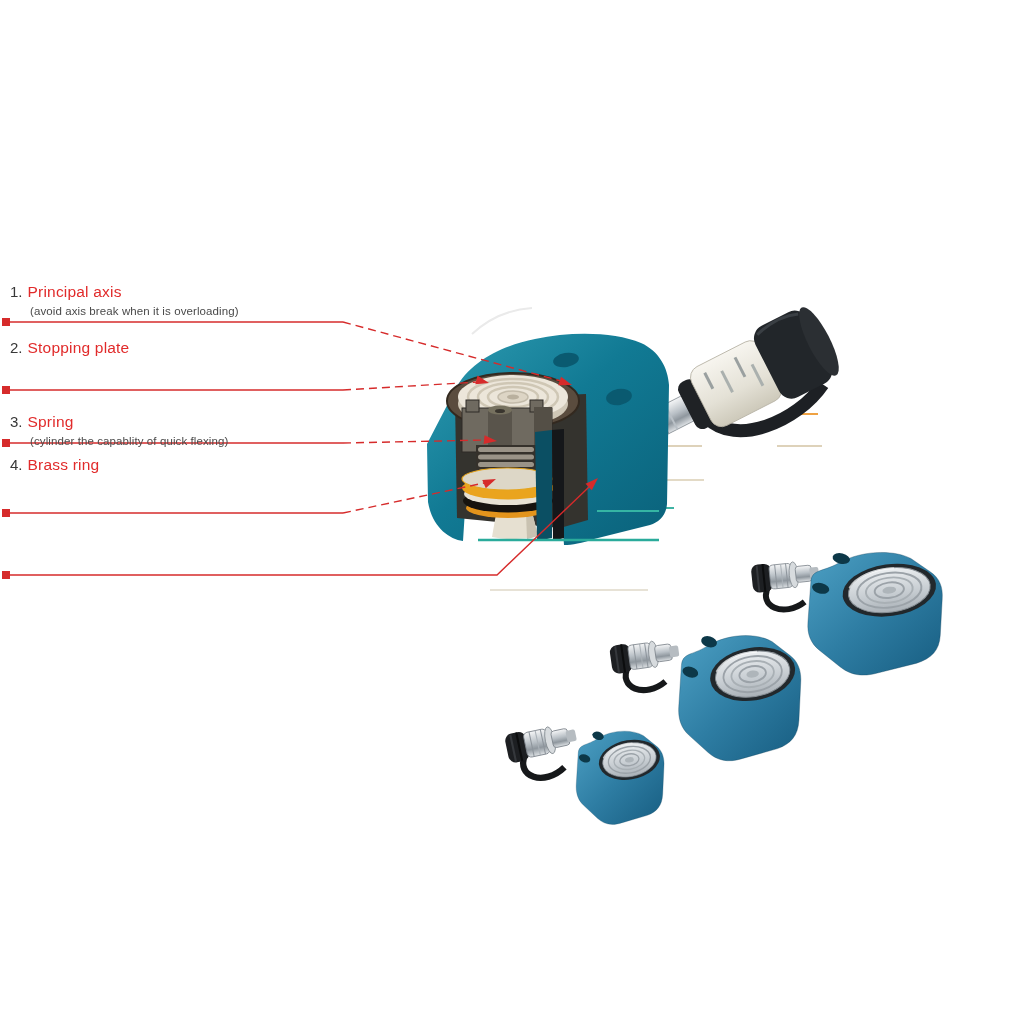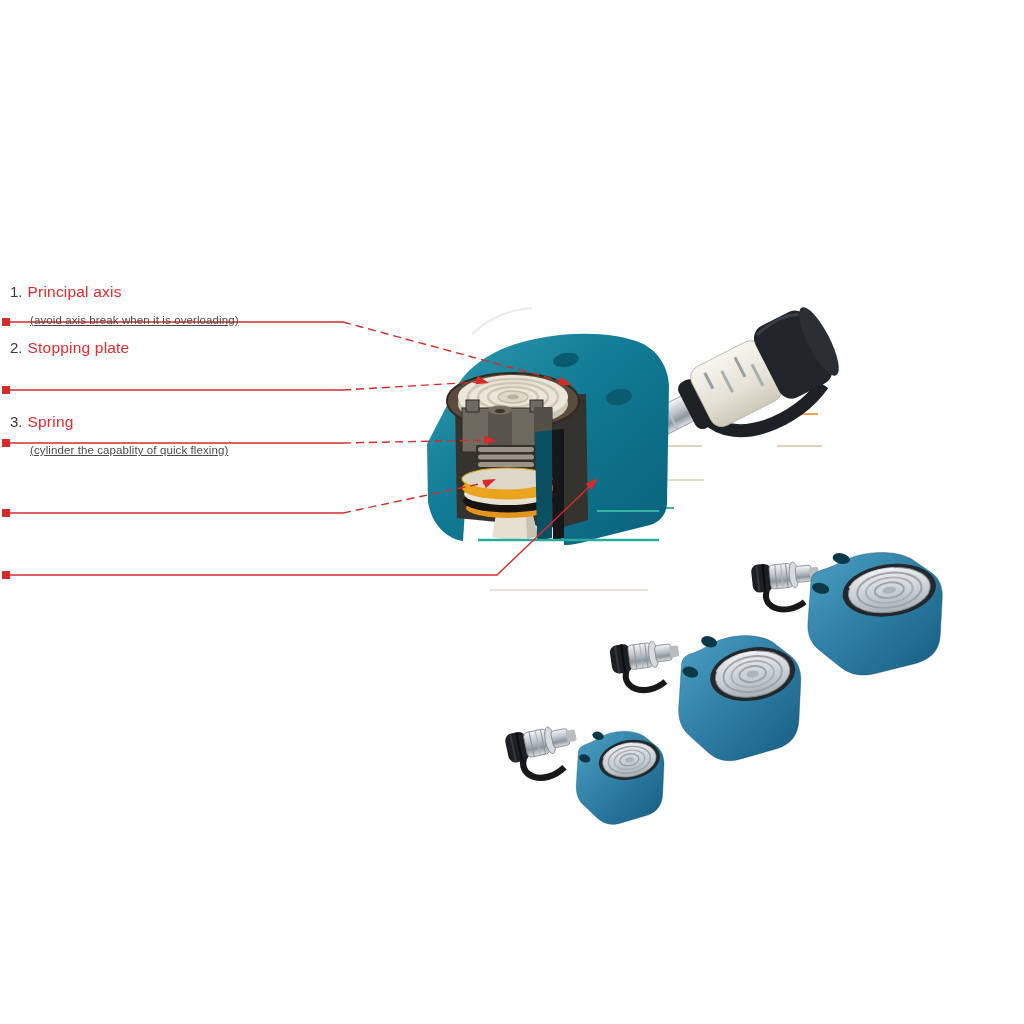--- a/index.html
+++ b/index.html
@@ -5,21 +5,21 @@
   html,body{margin:0;padding:0;background:#ffffff;}
   .canvas{
     position:relative;width:1024px;height:1024px;background:#ffffff;
     font-family:"Liberation Sans","DejaVu Sans",sans-serif;overflow:hidden;
   }
   .diagram-svg{position:absolute;left:0;top:0;}
   .label{position:absolute;left:10px;}
   .label .t{white-space:nowrap;}
   .label .num{font-size:15px;color:#383838;margin-right:5px;font-weight:400;}
   .label .ttl{font-size:15.5px;font-weight:normal;color:#e12b2b;letter-spacing:.2px;}
-  .label .desc{margin-left:20px;margin-top:12px;font-size:11.5px;color:#4a4a4a;line-height:15px;letter-spacing:.1px;text-decoration:underline;}
+  .label .desc{margin-left:20px;margin-top:3px;font-size:11.5px;color:#4a4a4a;line-height:15px;letter-spacing:.1px;}
   .l1{top:283px;} .l2{top:339px;} .l3{top:413px;} .l4{top:456px;} .l5{top:529px;}
   .l2 .desc{width:258px;} .l4 .desc{width:342px;}
 </style>
 </head>
 <body>
 
 <div class="canvas">
 
   <svg class="diagram-svg" width="1024" height="1024" viewBox="0 0 1024 1024">
     <defs>
@@ -214,18 +214,21 @@
   </div>
 
   <div class="label l3">
     <div class="t">
       <span class="num">3.</span><span class="ttl">Spring</span>
     </div>
     <div class="desc">(cylinder the capablity of quick flexing)</div>
   </div>
 
   <div class="label l4">
+    <div class="t">
+      <span class="num">4.</span><span class="ttl">Brass ring</span>
+    </div>
   </div>
 
   <div class="label l5">
   </div>
 
 </div>
 
 </body></html>

